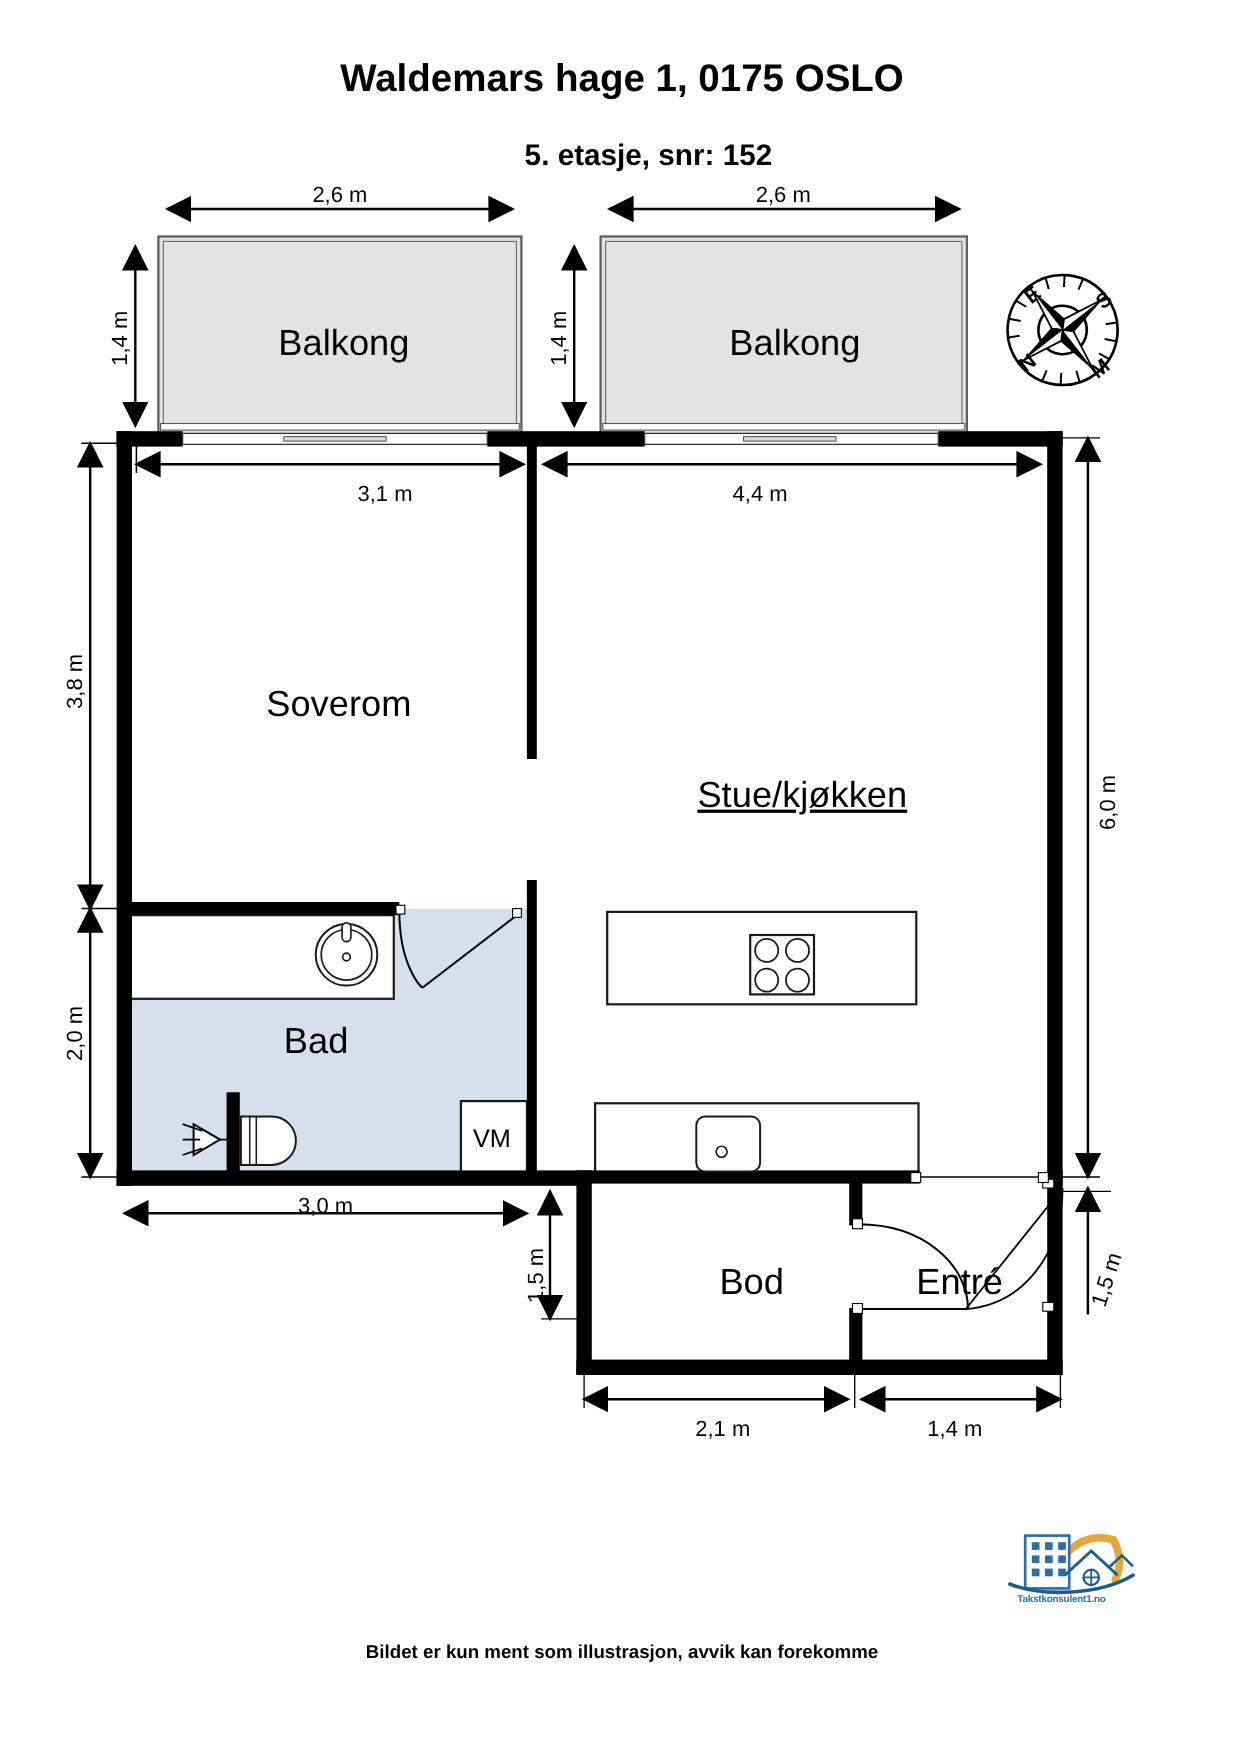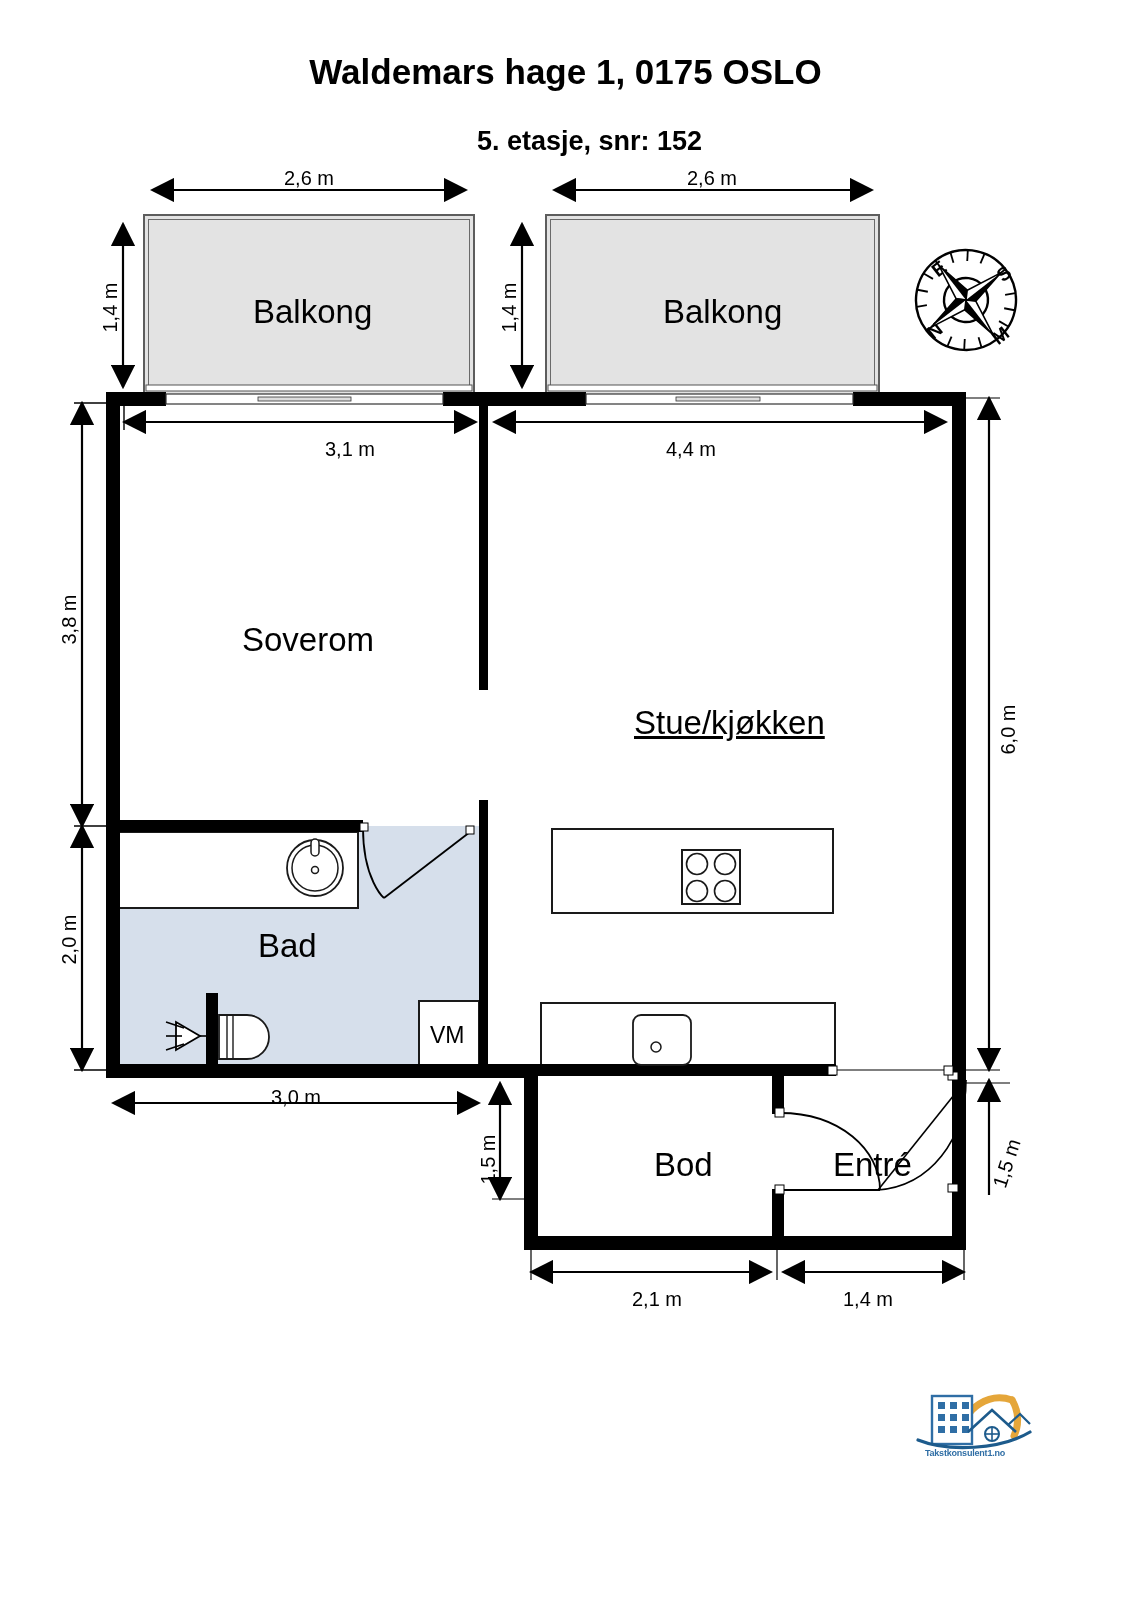--- a/index.html
+++ b/index.html
@@ -114,20 +114,21 @@
   <div class="dim" style="left:798px; top:1288px; width:140px;">1,4  m</div>
 
   <div style="position:absolute; left:933px; top:258px; font-size:19px; font-weight:700; transform:rotate(-38deg);">E</div>
   <div style="position:absolute; left:998px; top:263px; font-size:19px; font-weight:700; transform:rotate(-38deg);">S</div>
   <div style="position:absolute; left:928px; top:320px; font-size:19px; font-weight:700; transform:rotate(-38deg);">N</div>
   <div style="position:absolute; left:993px; top:325px; font-size:19px; font-weight:700; transform:rotate(-38deg);">M</div>
 
   <div style="position:absolute; left:905px; top:1448px; width:120px; text-align:center;
               font-size:9px; font-weight:700; color:#2f6ea5; letter-spacing:-0.2px;">Takstkonsulent1.no</div>
 
+  <div class="footer">Bildet er kun ment som illustrasjon, avvik kan forekomme</div>
 
   <svg class="svg-layer" viewBox="0 0 1131 1600">
 
     <defs>
       <marker id="ah" markerWidth="11" markerHeight="11" refX="10" refY="5.5" orient="auto">
         <path d="M0,0 L11,5.5 L0,11 z" fill="#000"></path>
       </marker>
       <marker id="ahs" markerWidth="11" markerHeight="11" refX="1" refY="5.5" orient="auto">
         <path d="M11,0 L0,5.5 L11,11 z" fill="#000"></path>
       </marker>

